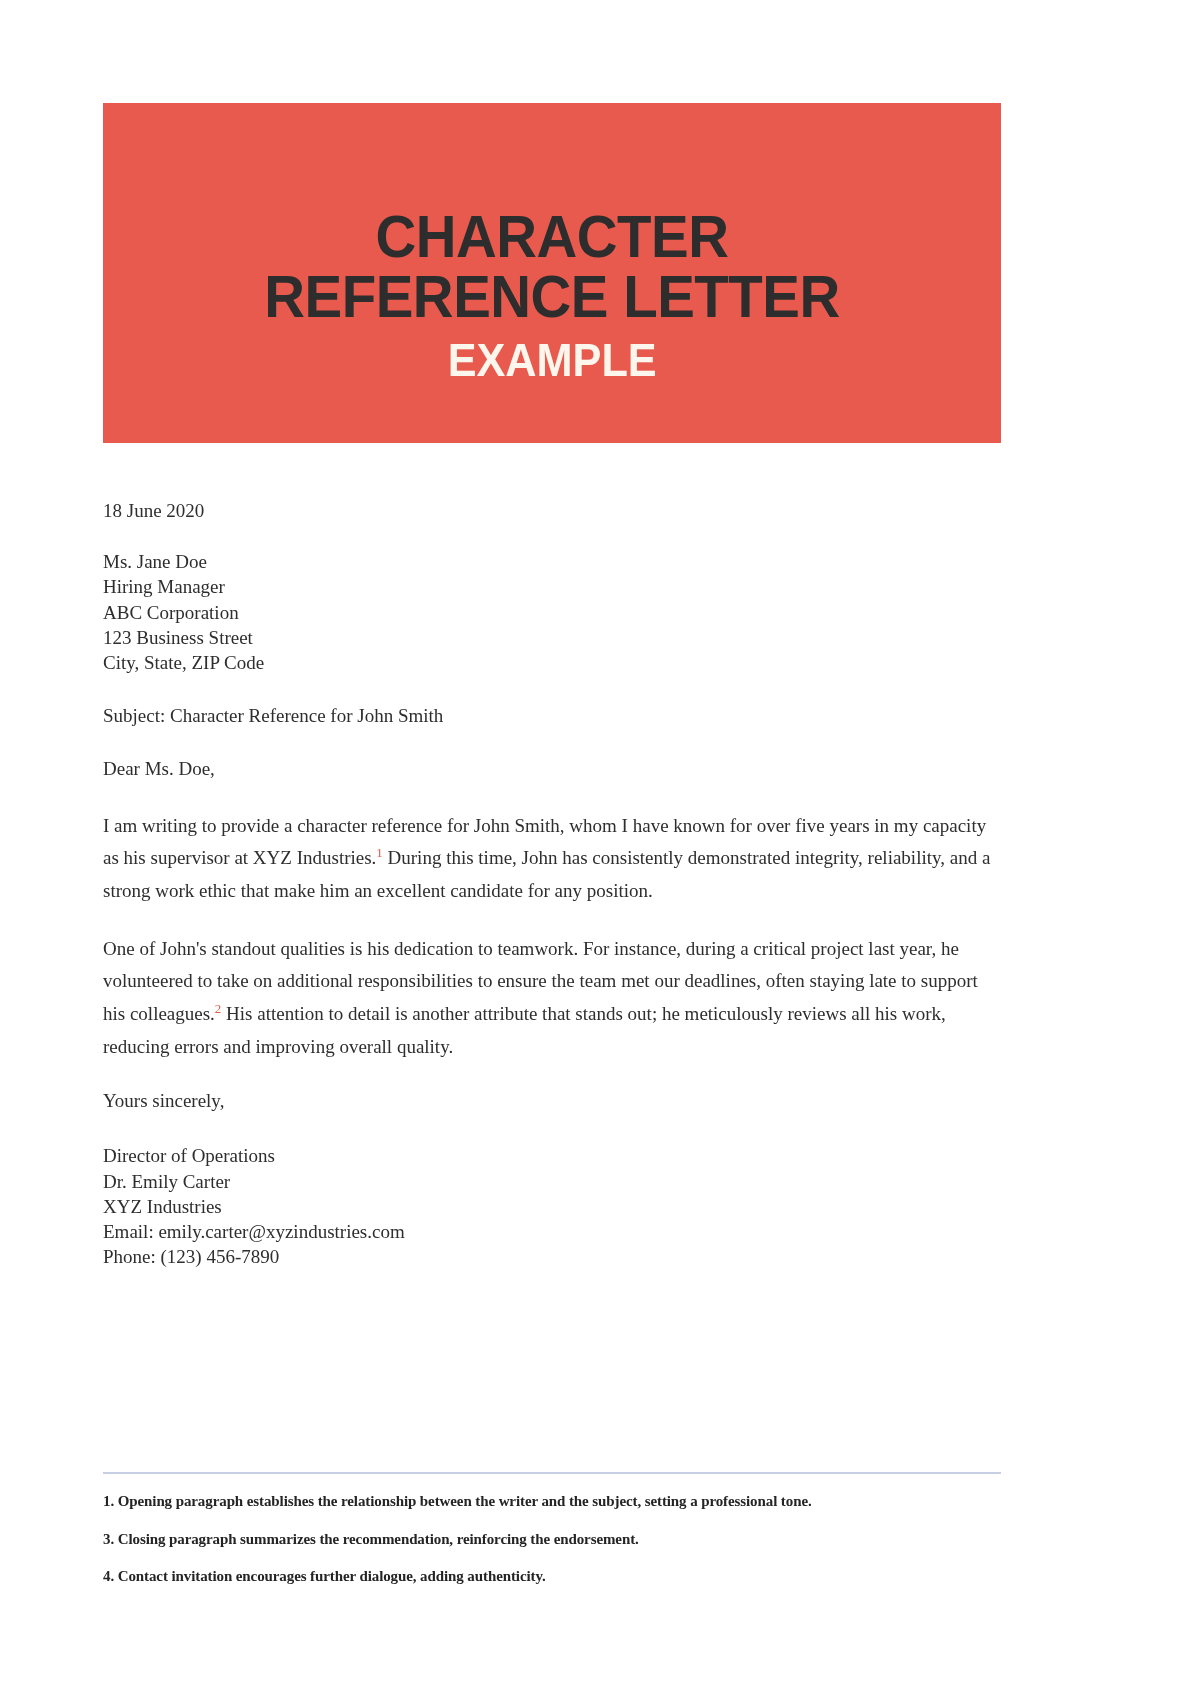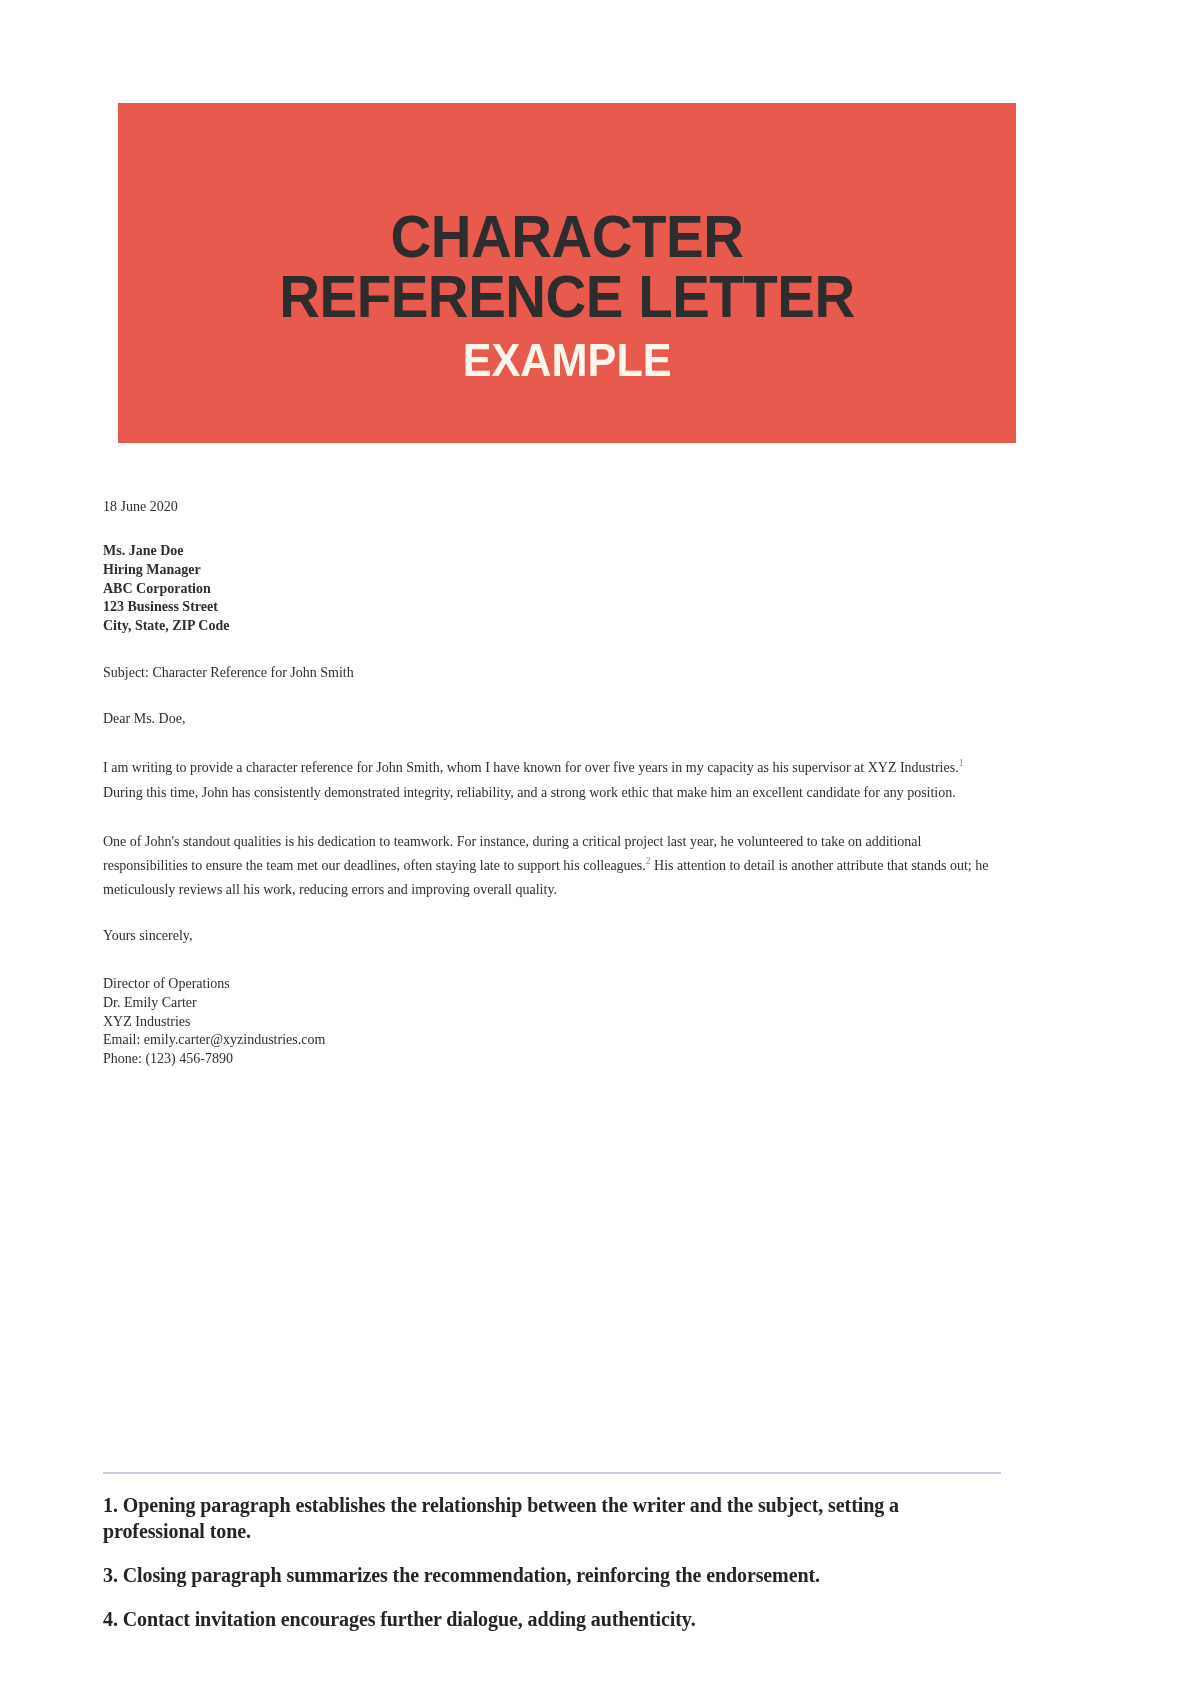--- a/index.html
+++ b/index.html
@@ -29,21 +29,20 @@
     top: 103px;
     width: 898px;
     height: 340px;
     background: #e85a4d;
     display: flex;
     flex-direction: column;
     align-items: center;
     justify-content: center;
     padding-top: 44px;
     box-sizing: border-box;
-    margin-left: 15px;
   }
   .banner-title {
     font-family: "Liberation Sans Narrow", "Liberation Sans", sans-serif;
     font-weight: bold;
     font-size: 60px;
     line-height: 1.0;
     letter-spacing: -0.5px;
     color: #2d2d2d;
     text-align: center;
     max-width: 730px;
@@ -60,34 +59,34 @@
     margin: 10px 0 0 0;
     transform: scaleX(0.94);
   }
 
   
   .letter {
     position: absolute;
     left: 103px;
     top: 498px;
     width: 898px;
-    font-size: 14px;
+    font-size: 19px;
     line-height: 1.32;
     color: #2e2e2e;
   }
 
   .date-line {
     margin: 0 0 26px 0;
   }
 
   .recipient {
     margin: 0 0 28px 0;
     line-height: 1.33;
   }
-  .recipient div { white-space: nowrap; font-weight: bold; }
+  .recipient div { white-space: nowrap; }
 
   .subject {
     font-weight: normal;
     margin: 0 0 28px 0;
   }
 
   .salutation {
     margin: 0 0 28px 0;
   }
 
@@ -123,21 +122,21 @@
   }
   .notes-divider {
     width: 100%;
     height: 2px;
     background: #c6d0e2;
     margin: 0 0 18px 0;
   }
   .note {
     font-family: "Liberation Sans Narrow", "Liberation Serif", serif;
     font-weight: bold;
-    font-size: 20px;
+    font-size: 15px;
     line-height: 1.3;
     color: #242424;
     margin: 0 0 18px 0;
     letter-spacing: -0.1px;
   }
 </style>
 </head>
 <body>
 
 <div class="page">

